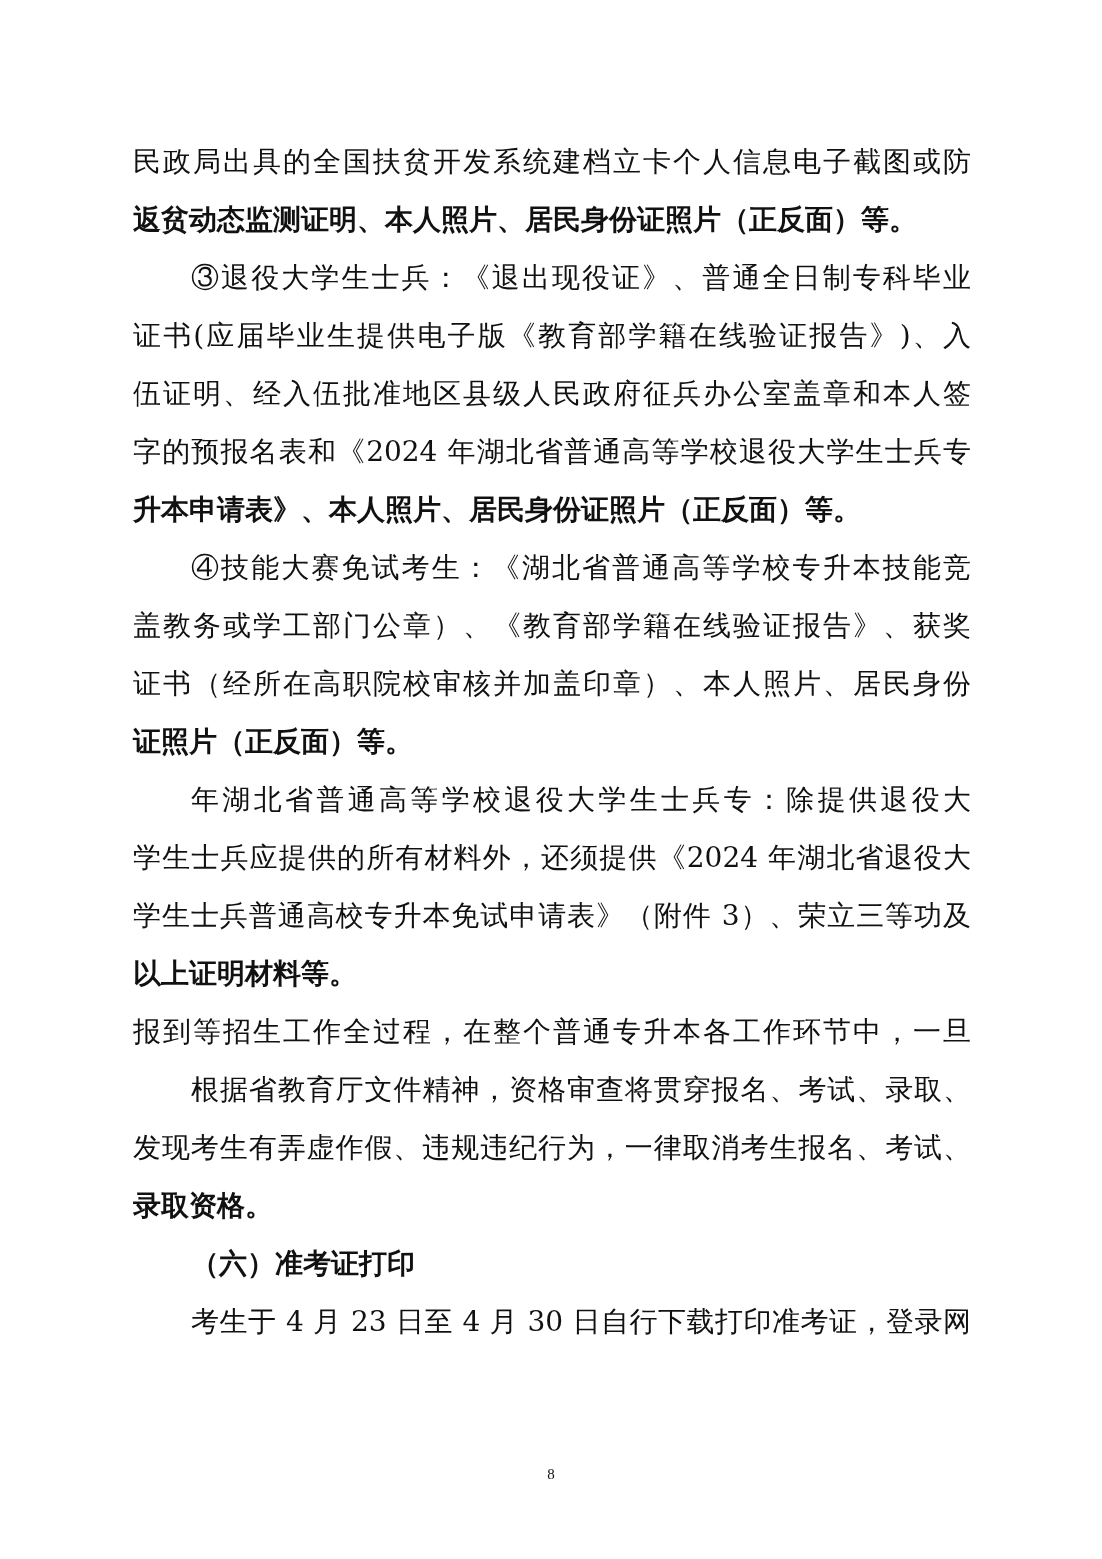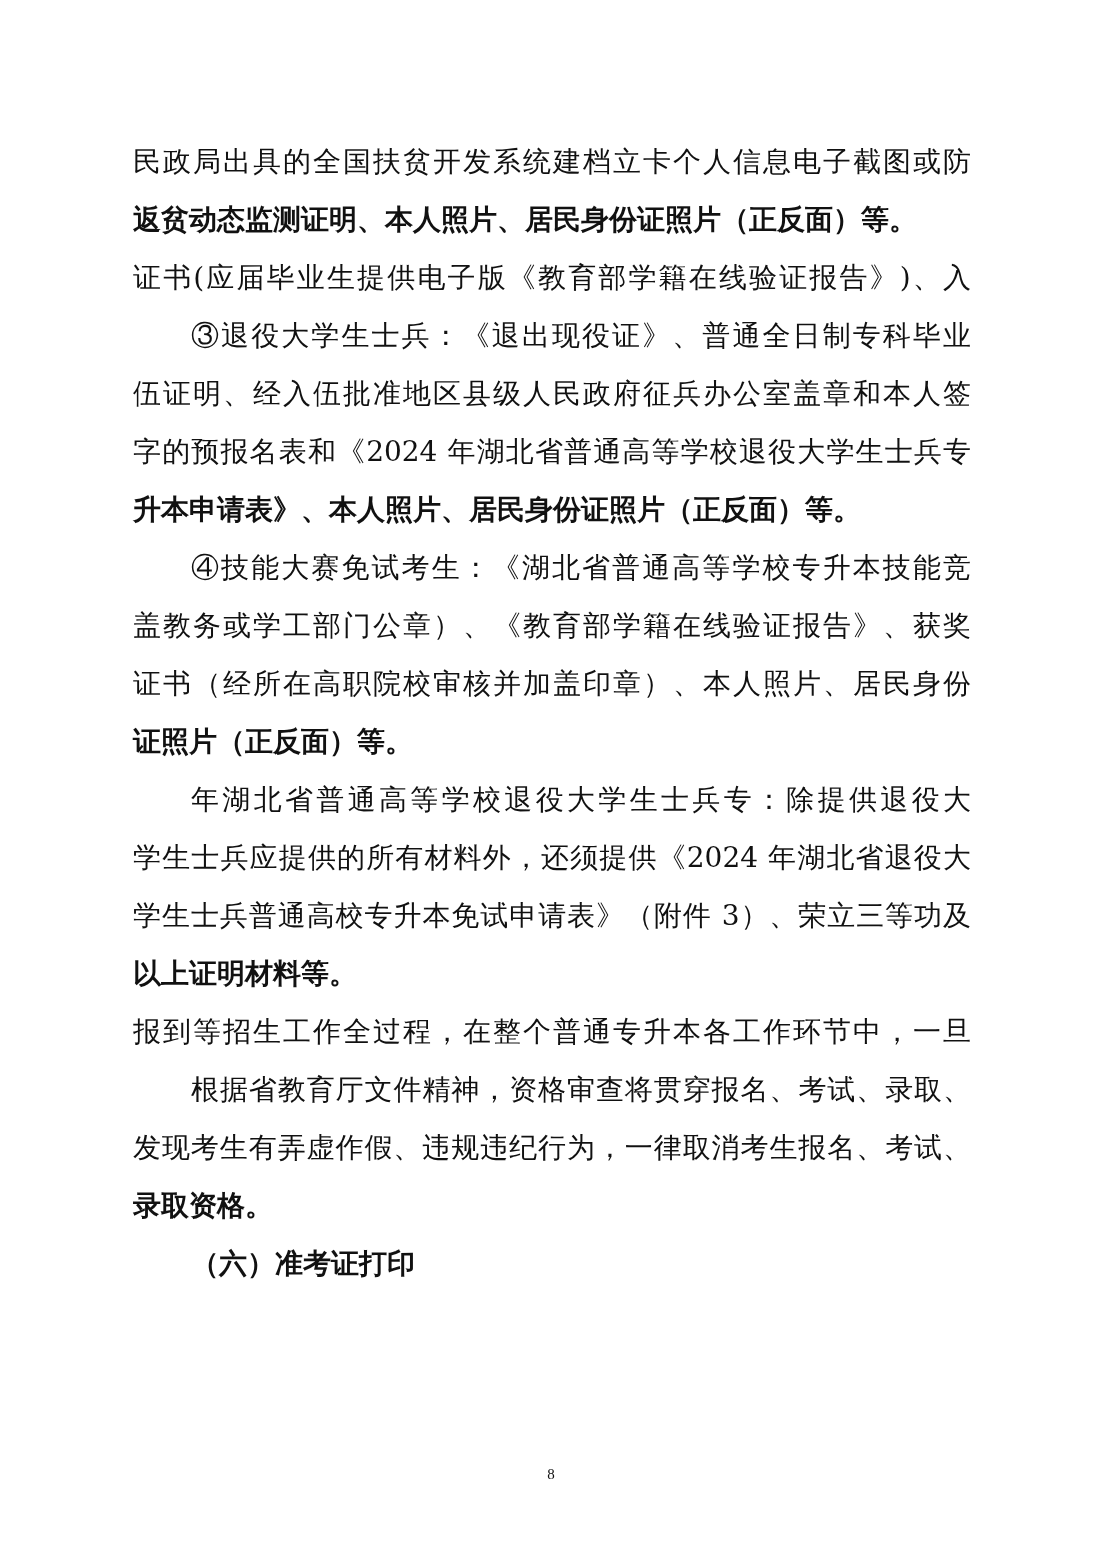--- a/index.html
+++ b/index.html
@@ -67,22 +67,22 @@
 
 <div class="page">
   <div class="content">
 
     <div>
       <div class="line">民政局出具的全国扶贫开发系统建档立卡个人信息电子截图或防</div>
       <div class="line last">返贫动态监测证明、本人照片、居民身份证照片（正反面）等。</div>
     </div>
 
     <div>
+      <div class="line indent">③退役大学生士兵：《退出现役证》、普通全日制专科毕业</div>
       <div class="line">证书(应届毕业生提供电子版《教育部学籍在线验证报告》)、入</div>
-      <div class="line indent">③退役大学生士兵：《退出现役证》、普通全日制专科毕业</div>
       <div class="line">伍证明、经入伍批准地区县级人民政府征兵办公室盖章和本人签</div>
       <div class="line">字的预报名表和《2024 年湖北省普通高等学校退役大学生士兵专</div>
       <div class="line last">升本申请表》、本人照片、居民身份证照片（正反面）等。</div>
     </div>
 
     <div>
       <div class="line indent">④技能大赛免试考生：《湖北省普通高等学校专升本技能竞</div>
       <div class="line">盖教务或学工部门公章）、《教育部学籍在线验证报告》、获奖</div>
       <div class="line">证书（经所在高职院校审核并加盖印章）、本人照片、居民身份</div>
       <div class="line last">证照片（正反面）等。</div>
@@ -97,17 +97,20 @@
 
     <div>
       <div class="line">报到等招生工作全过程，在整个普通专升本各工作环节中，一旦</div>
       <div class="line indent">根据省教育厅文件精神，资格审查将贯穿报名、考试、录取、</div>
       <div class="line">发现考生有弄虚作假、违规违纪行为，一律取消考生报名、考试、</div>
       <div class="line last">录取资格。</div>
     </div>
 
     <div class="line heading">（六）准考证打印</div>
 
+    <div>
+      <div class="line indent">考生于 4 月 23 日至 4 月 30 日自行下载打印准考证，登录网</div>
+    </div>
 
   </div>
 
   <div class="page-number">8</div>
 </div>
 
 </body></html>

